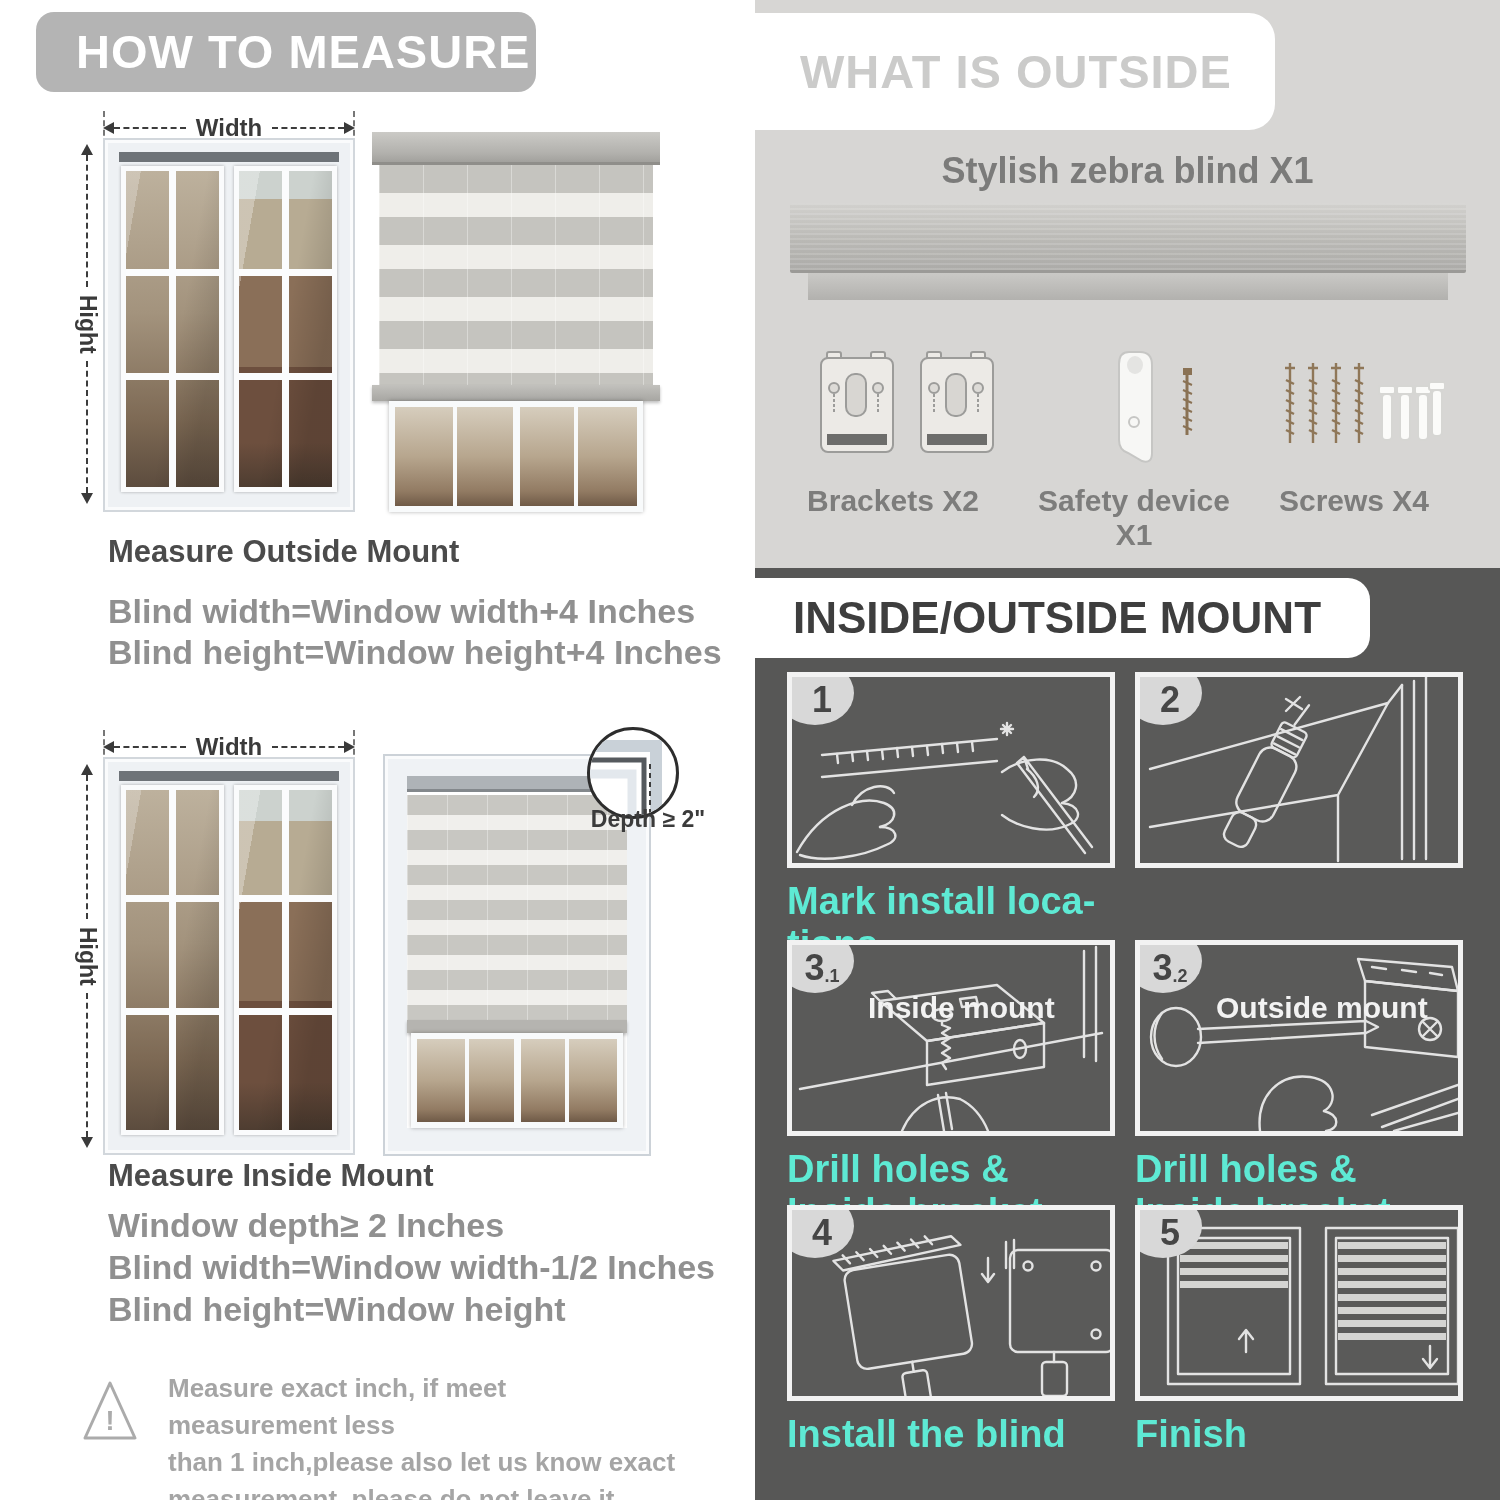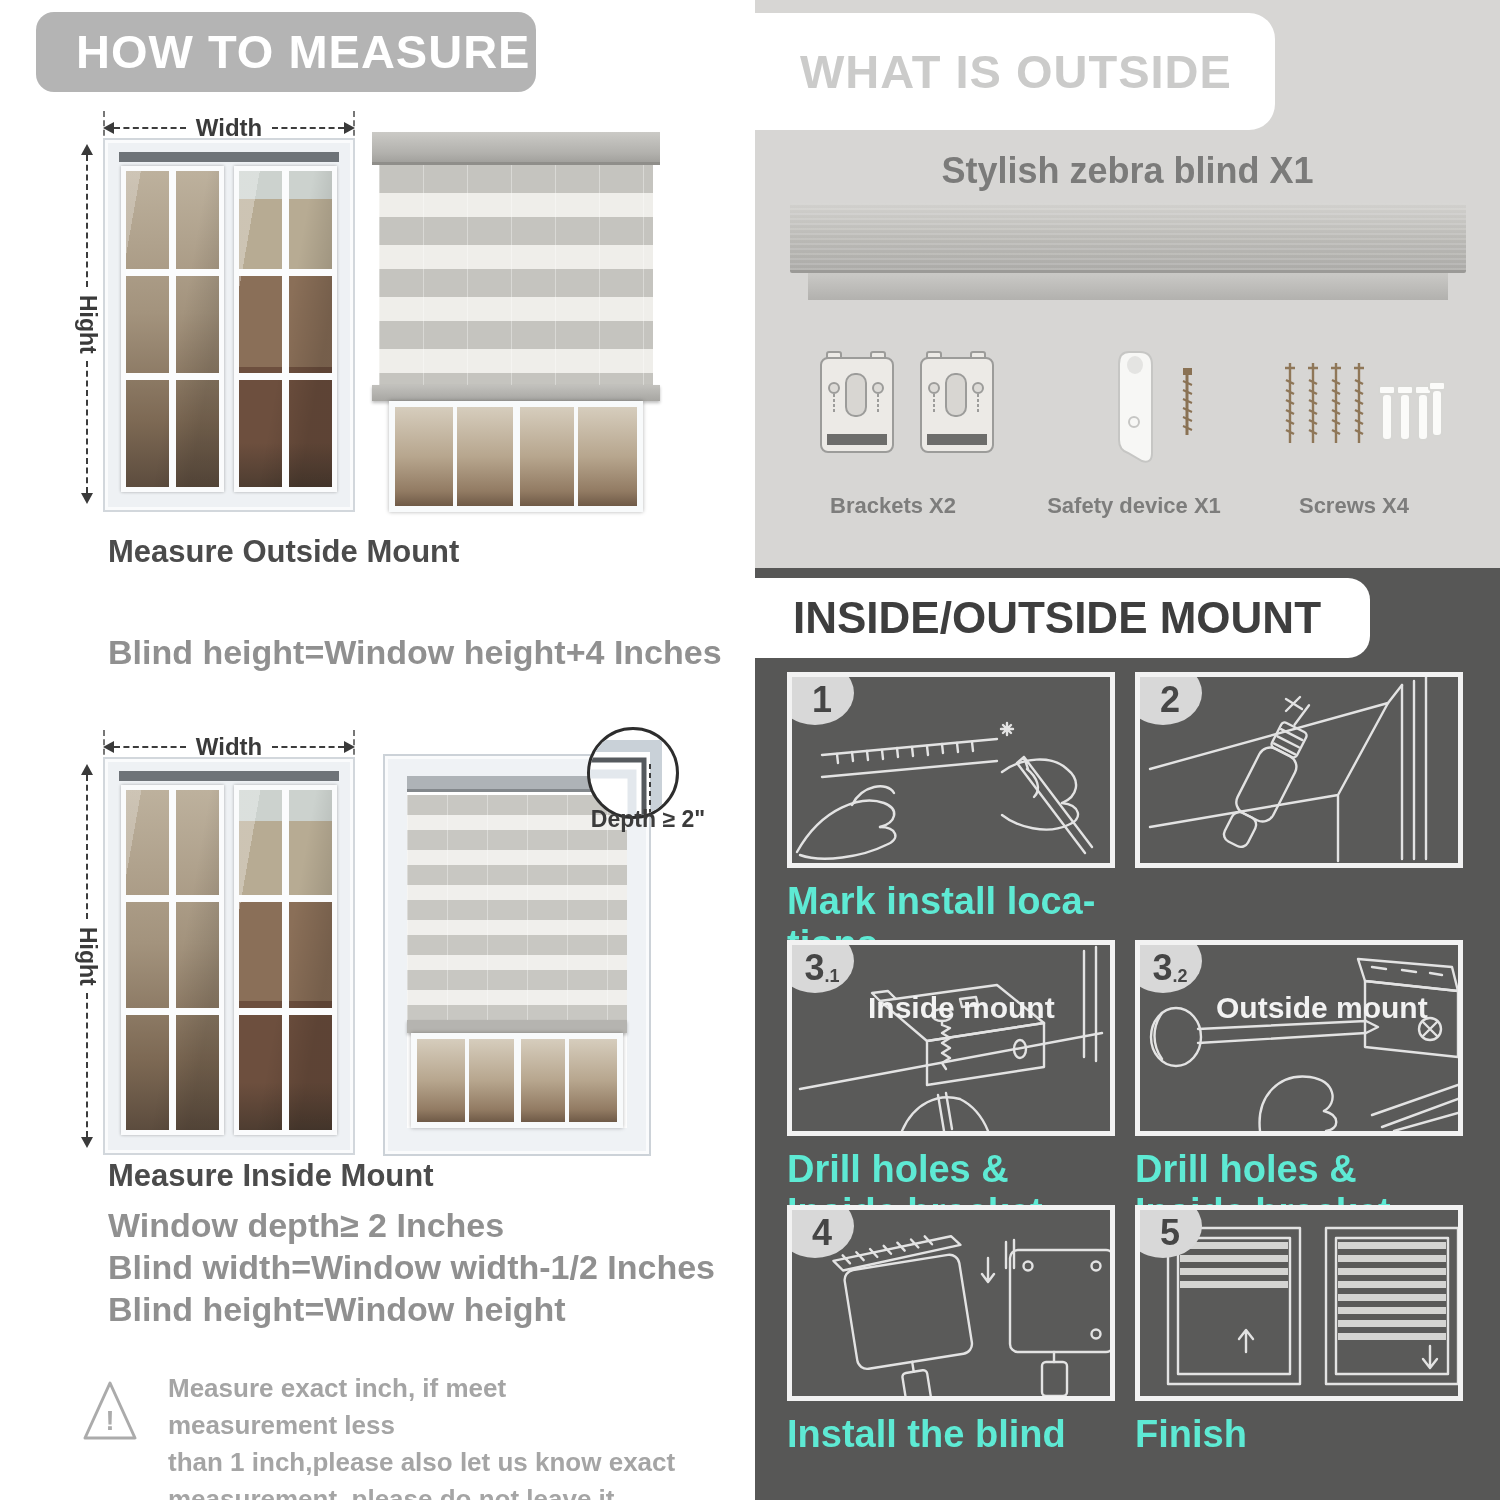--- a/index.html
+++ b/index.html
@@ -79,21 +79,21 @@
              border-radius:0 26px 26px 0; color:#cbcbca; font-size:47px; font-weight:bold;
              line-height:117px; padding-left:45px; letter-spacing:1px; }
   .blind-label { position:absolute; left:0; top:150px; width:100%; text-align:center;
                  font-size:36px; font-weight:bold; color:#7b7b7a; }
   .blind-bar-top { position:absolute; left:35px; top:203px; width:676px; height:70px;
         background:repeating-linear-gradient(to bottom, rgba(255,255,255,.14) 0 2px, rgba(255,255,255,0) 2px 5px),
                    linear-gradient(to bottom,#d2d1ce,#bab9b5 55%,#acaba8);
         border-bottom:3px solid #9b9a97; border-radius:2px; }
   .blind-bar-lip { position:absolute; left:53px; top:273px; width:640px; height:27px;
         background:linear-gradient(to bottom,#cac9c6,#b2b1ae); }
-  .item-label { position:absolute; top:484px; font-size:22px; font-weight:bold; color:#7d7d7c; width:200px;margin-top:9px; }
+  .item-label { position:absolute; top:484px; font-size:30px; font-weight:bold; color:#7d7d7c; width:200px; }
 
   .dark-section { left:755px; top:568px; width:745px; height:932px; background:#575756; }
   .iom-box { position:absolute; left:0; top:10px; width:615px; height:80px; background:#fff;
              border-radius:0 22px 22px 0; color:#3e3e3e; font-size:44px; font-weight:bold;
              line-height:80px; padding-left:38px; }
   .step { position:absolute; width:328px; }
   .step-img { width:328px; height:196px; border:5px solid #f2f2f2; position:relative; overflow:hidden; background:#5a5a59; }
   .step-img svg { position:absolute; left:0; top:0; }
   .badge { position:absolute; left:-16px; top:-16px; width:78px; height:64px; background:#d8d8d8;
            border-radius:50%; display:flex; align-items:center; justify-content:center;
@@ -153,20 +153,21 @@
       <div class="abs blind1-fabric"></div>
       <div class="abs blind1-rail"></div>
       <div class="abs mini-win" style="left:17px;top:269px;width:254px;height:111px;">
         <div class="d"></div>
           <div class="d2"></div>
           <div class="d3"></div>
       </div>
     </div>
 
     <div class="abs head-dark" style="left:108px;top:534px;">Measure Outside Mount</div>
+    <div class="abs sub-gray" style="left:108px;top:592px;">Blind width=Window width+4 Inches</div>
     <div class="abs sub-gray" style="left:108px;top:633px;">Blind height=Window height+4 Inches</div>
 
     <div class="abs w-arrow" style="left:103px;top:735px;width:252px;">
       <div class="end e1"></div>
       <div class="tri-l"></div>
       <div class="dash"></div>
       <div class="lbl">Width</div>
       <div class="dash"></div>
       <div class="tri-r"></div>
       <div class="end e2"></div>

